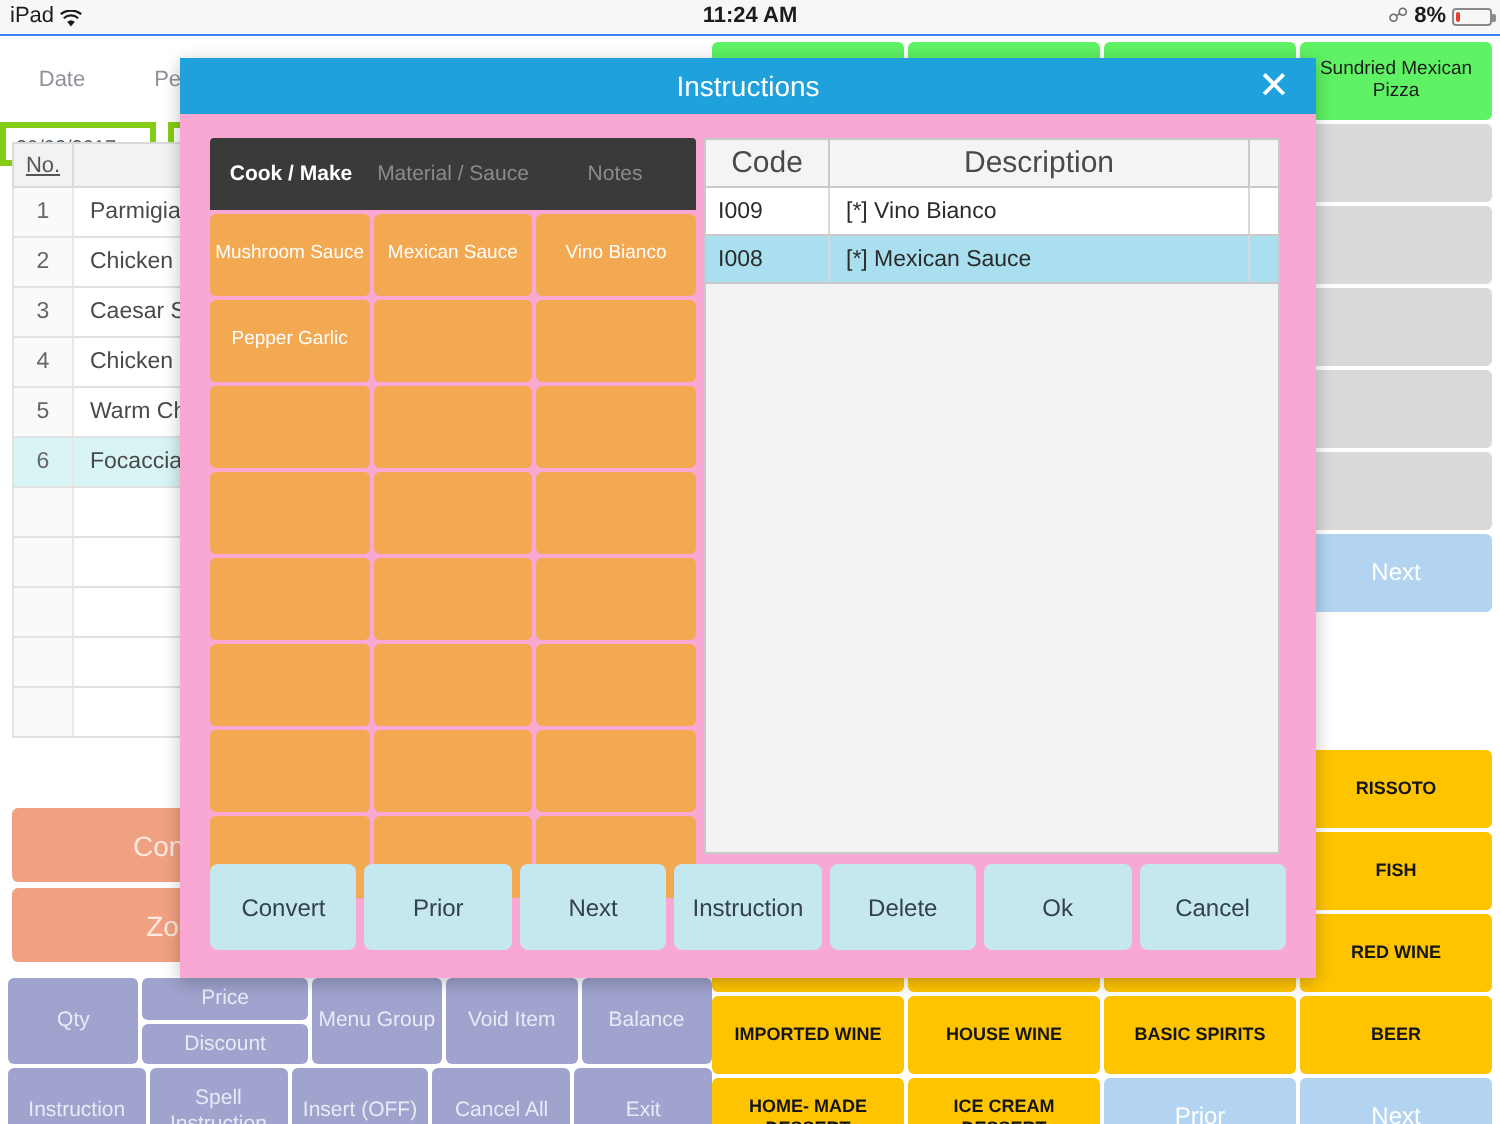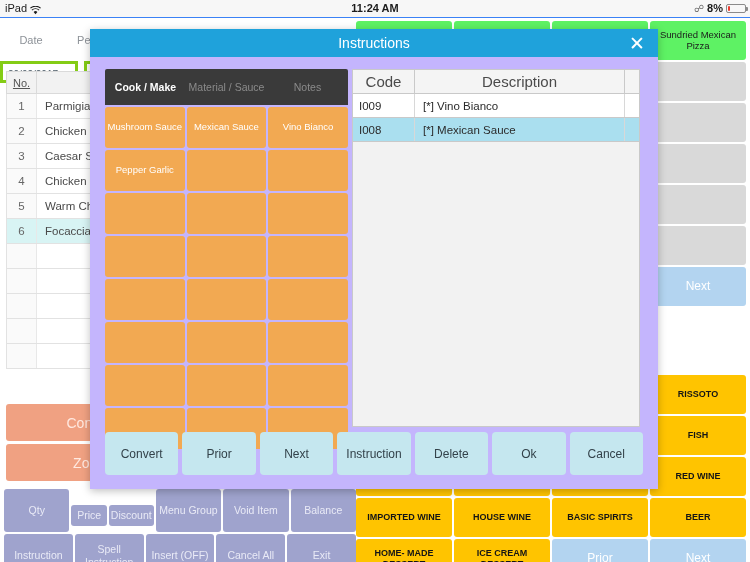--- a/index.html
+++ b/index.html
@@ -74,21 +74,21 @@
 
   
   .fnpad { position: absolute; left: 4px; top: 470px; width: 352px; }
   .fnrow { display: flex; gap: 2px; margin-bottom: 2px; }
   .fnbtn {
     background: #9fa3cd; color: #e9eaf6; border: none; border-radius: 3px;
     font-size: 10.5px; display: flex; align-items: center; justify-content: center;
     text-align: center; height: 43px; line-height: 1.15; padding: 2px;
   }
   .fn-w1 { width: 69px; }
-  .fn-split { width: 87px; display: flex; flex-direction: row; gap: 2px; margin-top: 16px; }
+  .fn-split { width: 87px; display: flex; flex-direction: column; gap: 2px; }
   .fn-split .fnbtn { height: 20.5px; width: 100%; }
 
   
   .menu-pane { position: absolute; left: 356px; top: 0; width: 394px; height: 543px; }
   .mgrid { position: absolute; left: 0; top: 2px; width: 394px; display: flex; flex-wrap: wrap; gap: 2px; }
   .mtile {
     width: 96px; height: 39px; border-radius: 3px;
     font-size: 9.5px; color: #1b1b1b; display: flex; align-items: center;
     justify-content: center; text-align: center; padding: 2px; line-height: 1.15;
   }
@@ -102,21 +102,21 @@
     font-size: 9px; font-weight: bold; color: #151515;
     display: flex; align-items: center; justify-content: center; text-align: center;
     padding: 2px; line-height: 1.15;
   }
   .cattile.blue { background: #b3d4f0; color: #ffffff; font-size: 12px; font-weight: normal; }
 
   
   .overlay { position: absolute; left: 0; top: 19px; width: 750px; height: 543px; }
   .modal {
     position: absolute; left: 90px; top: 10px; width: 568px; height: 460px;
-    background: #c4b5fd; box-shadow: 0 2px 8px rgba(0,0,0,0.25);
+    background: #f9a8d4; box-shadow: 0 2px 8px rgba(0,0,0,0.25);
   }
   .modal-head {
     height: 28px; background: #1fa2db; color: #fff;
     display: flex; align-items: center; justify-content: center;
     position: relative; font-size: 14px;
   }
   .modal-close {
     position: absolute; right: 10px; top: 3px; width: 22px; height: 22px;
     color: #fff; font-size: 19px; display: flex; align-items: center; justify-content: center;
     font-weight: 300; line-height: 1;

